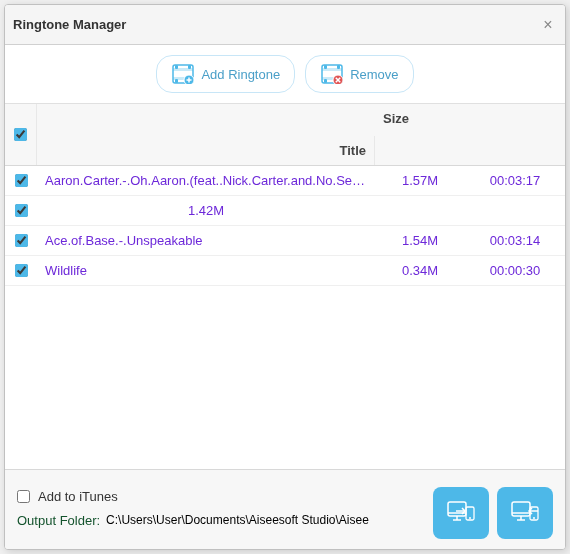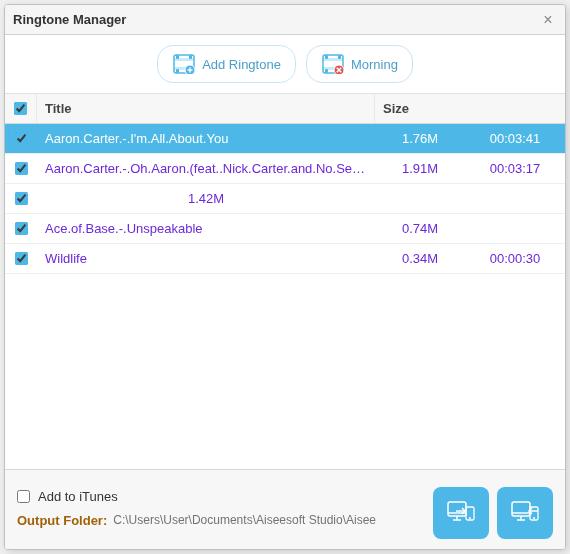--- a/index.html
+++ b/index.html
@@ -20,21 +20,21 @@
       border: 1px solid #c0c0c0;
       border-radius: 4px;
       display: flex;
       flex-direction: column;
       box-shadow: 2px 2px 8px rgba(0,0,0,0.15);
       overflow: hidden;
     }
     .title-bar {
       background: #f5f5f5;
       border-bottom: 1px solid #d0d0d0;
-      height: 30px;
+      height: 40px;
       display: flex;
       align-items: center;
       justify-content: space-between;
       padding: 0 8px;
       flex-shrink: 0;
     }
     .title-bar-text {
       font-size: 13px;
       font-weight: 600;
       color: #333;
@@ -95,21 +95,21 @@
     }
     .table-header-cell {
       padding: 7px 8px;
       font-weight: 600;
       color: #444;
       font-size: 13px;
       border-right: 1px solid #e8e8e8;
       text-align: left;
     }
     .table-header-cell:last-child { border-right: none; }
-    .table-header-cell.title-col { text-align: left; }
+    .table-header-cell.title-col { text-align: right; margin-top: 32px; }
     .table-body {
       overflow-y: auto;
       height: calc(100% - 32px);
     }
     .table-row {
       display: grid;
       grid-template-columns: 32px 1fr 90px 100px;
       border-bottom: 1px solid #efefef;
       align-items: center;
     }
@@ -173,26 +173,26 @@
       font-size: 13px;
       color: #333;
     }
     .footer-row2 {
       display: flex;
       align-items: center;
       gap: 6px;
     }
     .output-label {
       font-size: 13px;
-      color: #a16207;
-      font-weight: 700;
+      color: #14532d;
+      font-weight: 400;
     }
     .output-path {
       font-size: 12px;
-      color: #737373;
+      color: #000000;
       flex: 1;
       overflow: hidden;
       text-overflow: ellipsis;
       white-space: nowrap;
     }
     .dots-btn {
       background: none;
       border: 1px solid #bbb;
       border-radius: 3px;
       padding: 1px 5px;
@@ -264,61 +264,54 @@
           <rect x="1" y="13" width="20" height="3" fill="#4db8e8" opacity="0.3"></rect>
           <rect x="3" y="1" width="3" height="4" rx="1" fill="#4db8e8"></rect>
           <rect x="16" y="1" width="3" height="4" rx="1" fill="#4db8e8"></rect>
           <rect x="3" y="15" width="3" height="4" rx="1" fill="#4db8e8"></rect>
           <rect x="16" y="15" width="3" height="4" rx="1" fill="#4db8e8"></rect>
           <circle cx="17" cy="16" r="5" fill="#e05555" stroke="white" stroke-width="1"></circle>
           <line x1="14.8" y1="13.8" x2="19.2" y2="18.2" stroke="white" stroke-width="1.5"></line>
           <line x1="19.2" y1="13.8" x2="14.8" y2="18.2" stroke="white" stroke-width="1.5"></line>
         </svg>
       </span>
-      <span>Morning</span>
+      <span>Remove</span>
     </button>
   </div>
 
   <div class="table-container">
     <div class="table-header">
       <div class="header-cb-cell">
         <input type="checkbox" class="cb" checked="" style="">
       </div>
       <div class="table-header-cell title-col">Title</div>
       <div class="table-header-cell">Size</div>
     </div>
     <div class="table-body" id="table-body">
-    <div class="table-row selected">
-          <div class="checkbox-cell">
-            <input type="checkbox" class="cb" checked="" style="">
-          </div>
-          <div class="table-cell">Aaron.Carter.-.I'm.All.About.You</div>
-          <div class="table-cell center">1.76M</div>
-          <div class="table-cell center">00:03:41</div>
-        </div>
         <div class="table-row">
           <div class="checkbox-cell">
             <input type="checkbox" class="cb" checked="" style="">
           </div>
           <div class="table-cell">Aaron.Carter.-.Oh.Aaron.(feat..Nick.Carter.and.No.Sec...</div>
-          <div class="table-cell center">1.91M</div>
+          <div class="table-cell center">1.57M</div>
           <div class="table-cell center">00:03:17</div>
         </div>
         <div class="table-row">
           <div class="checkbox-cell">
             <input type="checkbox" class="cb" checked="" style="">
           </div>
           <div class="table-cell center">1.42M</div>
         </div>
         <div class="table-row">
           <div class="checkbox-cell">
             <input type="checkbox" class="cb" checked="" style="">
           </div>
           <div class="table-cell">Ace.of.Base.-.Unspeakable</div>
-          <div class="table-cell center">0.74M</div>
+          <div class="table-cell center">1.54M</div>
+          <div class="table-cell center">00:03:14</div>
         </div>
         <div class="table-row">
           <div class="checkbox-cell">
             <input type="checkbox" class="cb" checked="" style="">
           </div>
           <div class="table-cell">Wildlife</div>
           <div class="table-cell center">0.34M</div>
           <div class="table-cell center">00:00:30</div>
         </div>
       </div>

